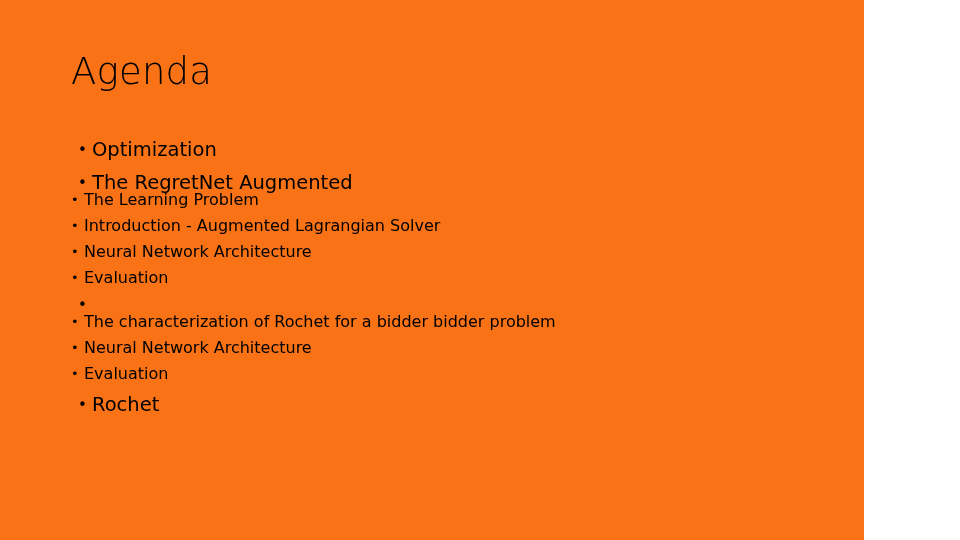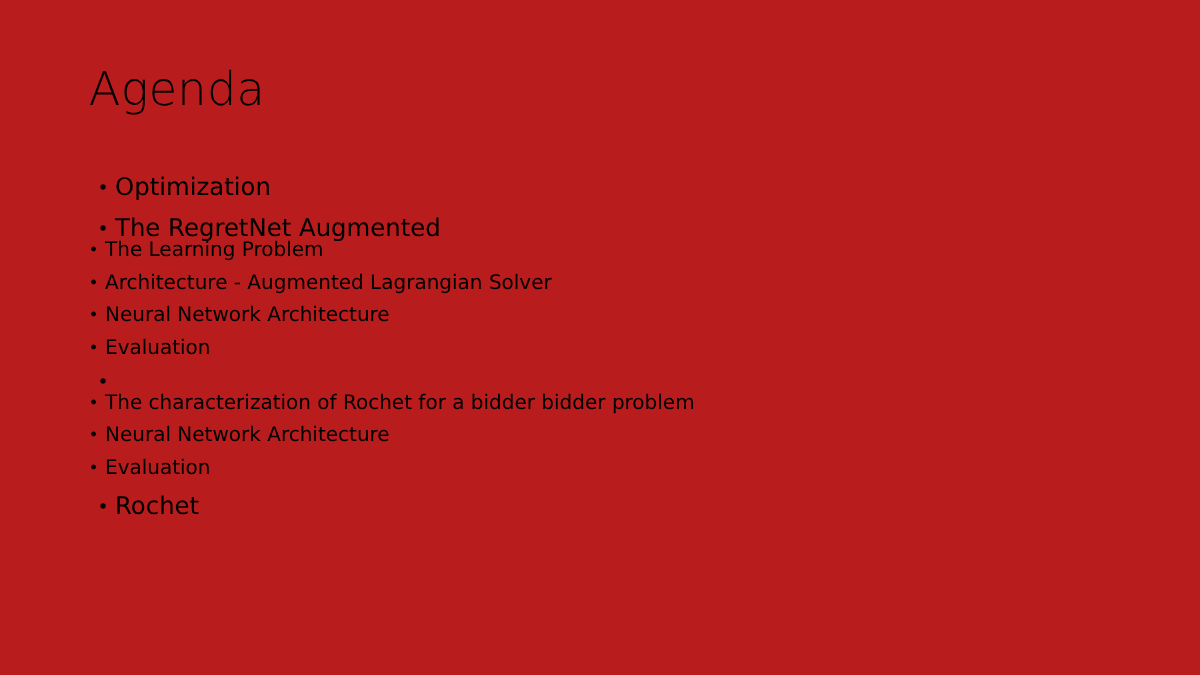--- a/index.html
+++ b/index.html
@@ -11,23 +11,23 @@
     width: 960px;
     height: 540px;
     background: #ffffff;
     font-family: "DejaVu Sans", "Liberation Sans", sans-serif;
     color: #000000;
     overflow: hidden;
   }
 
   .slide {
     position: relative;
-    width: 960px;
+    width: 864px;
     height: 540px;
-    background: #b91c1c;
+    background: #f97316;
     box-sizing: border-box;
   }
 
   
   .slide-title {
     position: absolute;
     left: 71px;
     top: 52px;
     font-size: 37px;
     font-weight: 300;
@@ -142,21 +142,21 @@
         <ul class="sublist">
           <li class="bullet level-2">
             <div class="bullet-row">
               <span class="bullet-glyph">•</span>
               <span class="bullet-text">The Learning Problem</span>
             </div>
           </li>
           <li class="bullet level-2">
             <div class="bullet-row">
               <span class="bullet-glyph">•</span>
-              <span class="bullet-text">Architecture - Augmented Lagrangian Solver</span>
+              <span class="bullet-text">Introduction - Augmented Lagrangian Solver</span>
             </div>
           </li>
           <li class="bullet level-2">
             <div class="bullet-row">
               <span class="bullet-glyph">•</span>
               <span class="bullet-text">Neural Network Architecture</span>
             </div>
           </li>
           <li class="bullet level-2">
             <div class="bullet-row">

